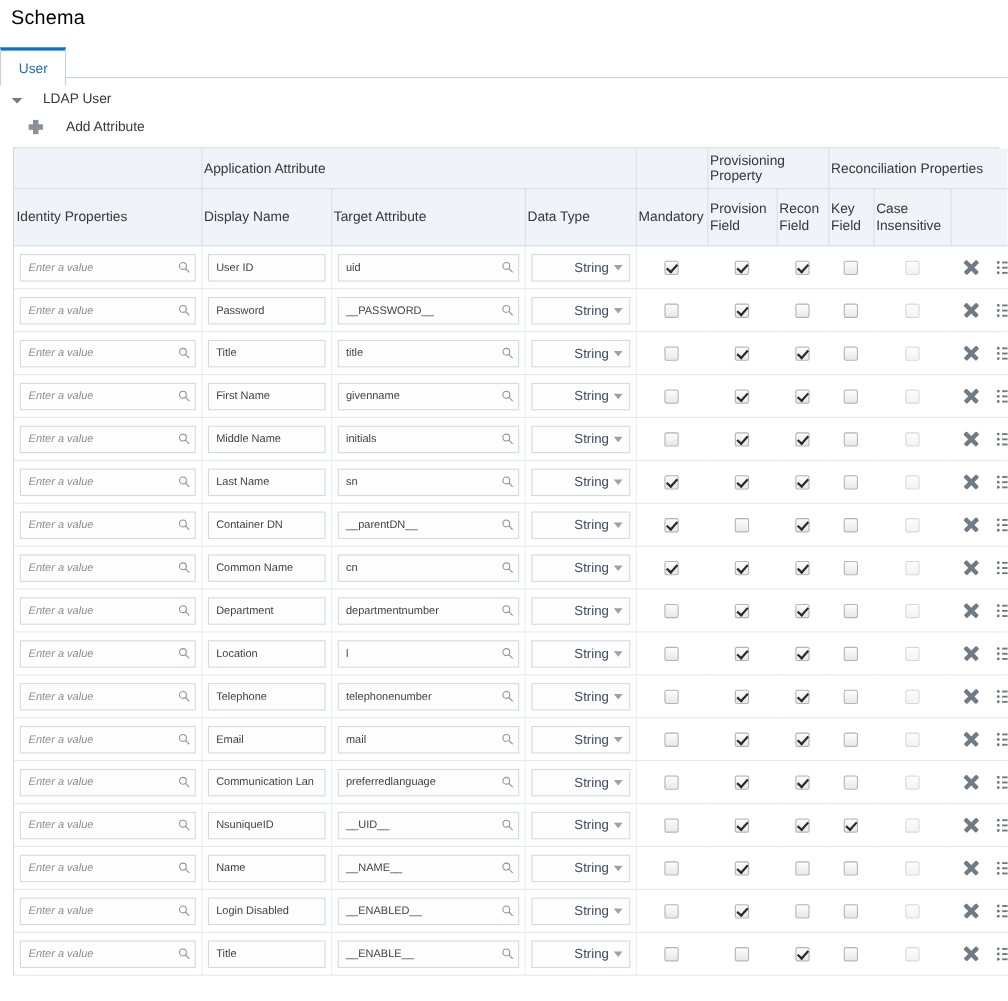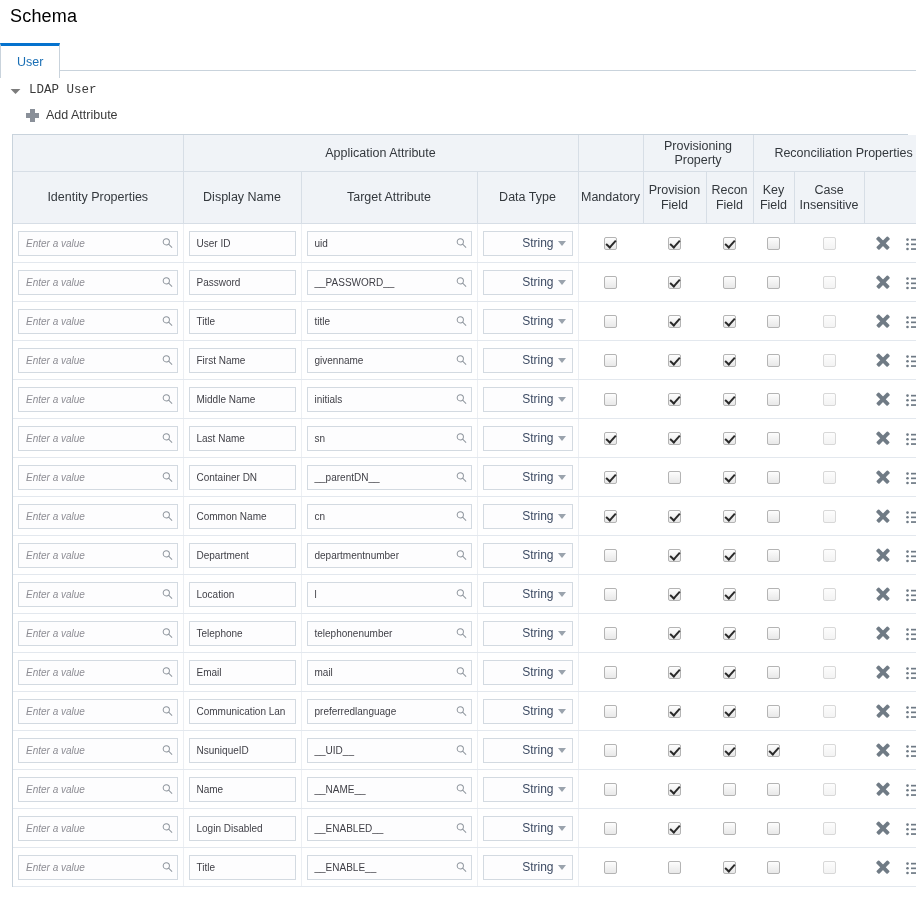--- a/index.html
+++ b/index.html
@@ -43,37 +43,36 @@
     background: #ffffff;
     border-left: 1px solid #c9d3dc;
     border-right: 1px solid #c9d3dc;
     border-top: 3px solid #0572ce;
     z-index: 2;
   }
   
   .disclosure {
     display: flex;
     align-items: center;
-    gap: 10px;
+    gap: 20px;
     padding: 12px 0 0 12px;
     font-size: 12.5px;
     color: #3a3a3a;
-    font-family: Liberation Mono, monospace;
   }
   .tri {
     width: 0; height: 0;
     border-left: 7px solid #7c7c7c;
     border-top: 7px solid transparent;
     border-bottom: 0 solid transparent;
     transform: rotate(-45deg) translate(1px,-1px);
   }
   .addrow {
     display: flex;
     align-items: center;
-    gap: 7px;
+    gap: 21px;
     padding: 11px 0 0 26px;
     font-size: 12.5px;
     color: #3a3a3a;
   }
   .plus { position: relative; width: 13px; height: 13px; }
   .plus::before, .plus::after {
     content: ""; position: absolute; background: #8a9099;
   }
   .plus::before { left: 0; top: 4px; width: 13px; height: 5px; }
   .plus::after  { top: 0; left: 4px; width: 5px; height: 13px; }
@@ -85,21 +84,21 @@
     border-bottom: none;
     background: #fff;
   }
   table { border-collapse: collapse; width: 896px; table-layout: fixed; }
   thead td {
     background: #f0f3f7;
     border-right: 1px solid #d7dee6;
     border-bottom: 1px solid #d7dee6;
     color: #33383d;
     font-size: 12.5px;
-    text-align: center;
+    text-align: left;
     font-weight: 400;
     padding: 4px 2px;
     vertical-align: middle;
     margin-left: 23px;
   }
   thead tr.grp td { height: 30px; }
   thead tr.sub td { height: 52px; line-height: 15px; }
   td.nb { border-right: none; }
 
   tbody td {

